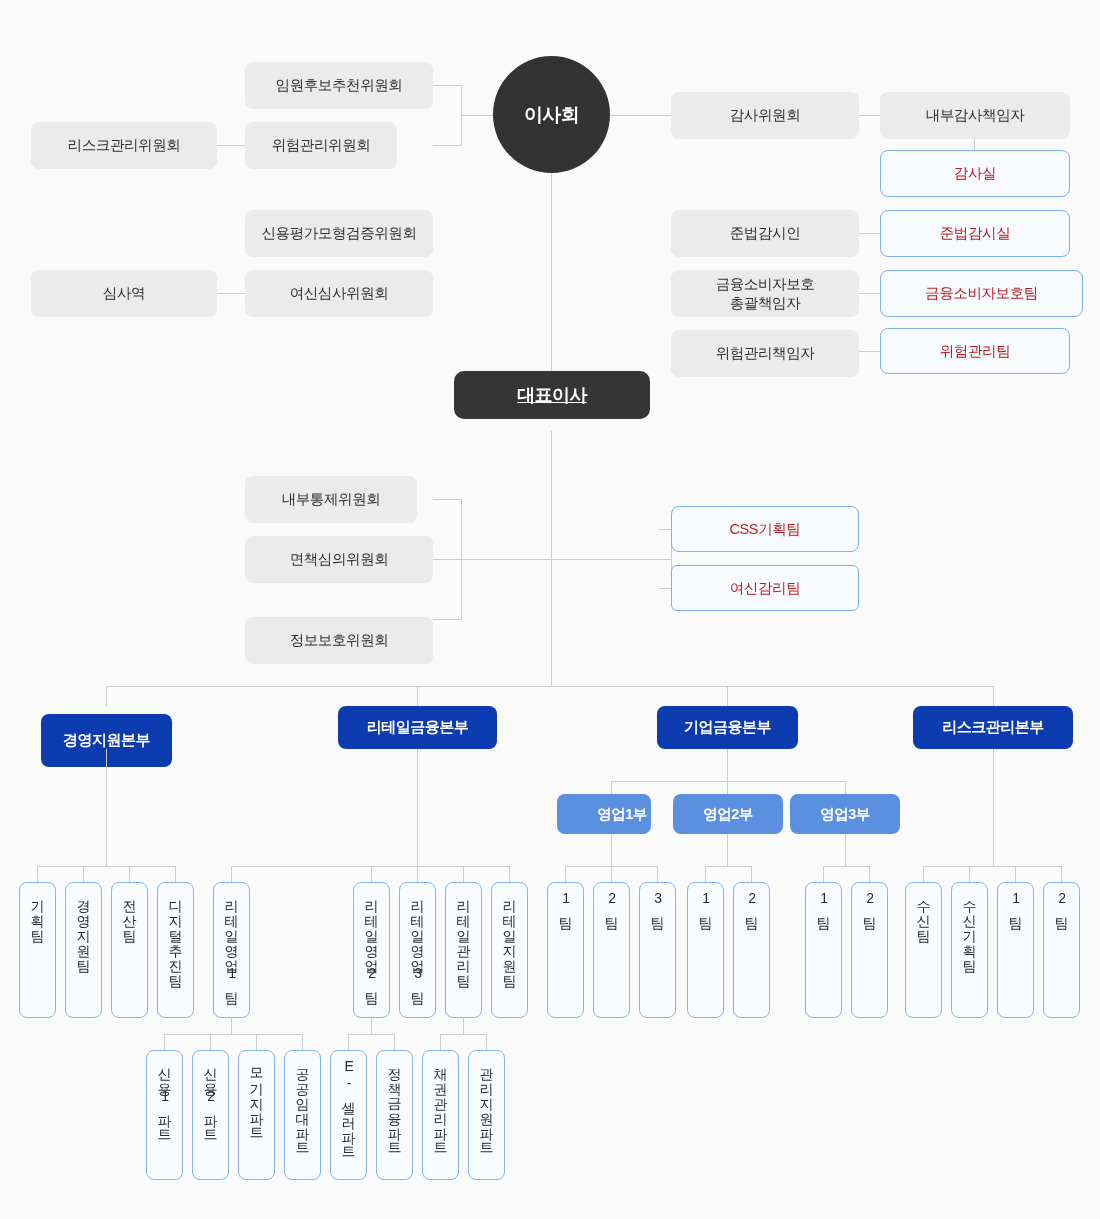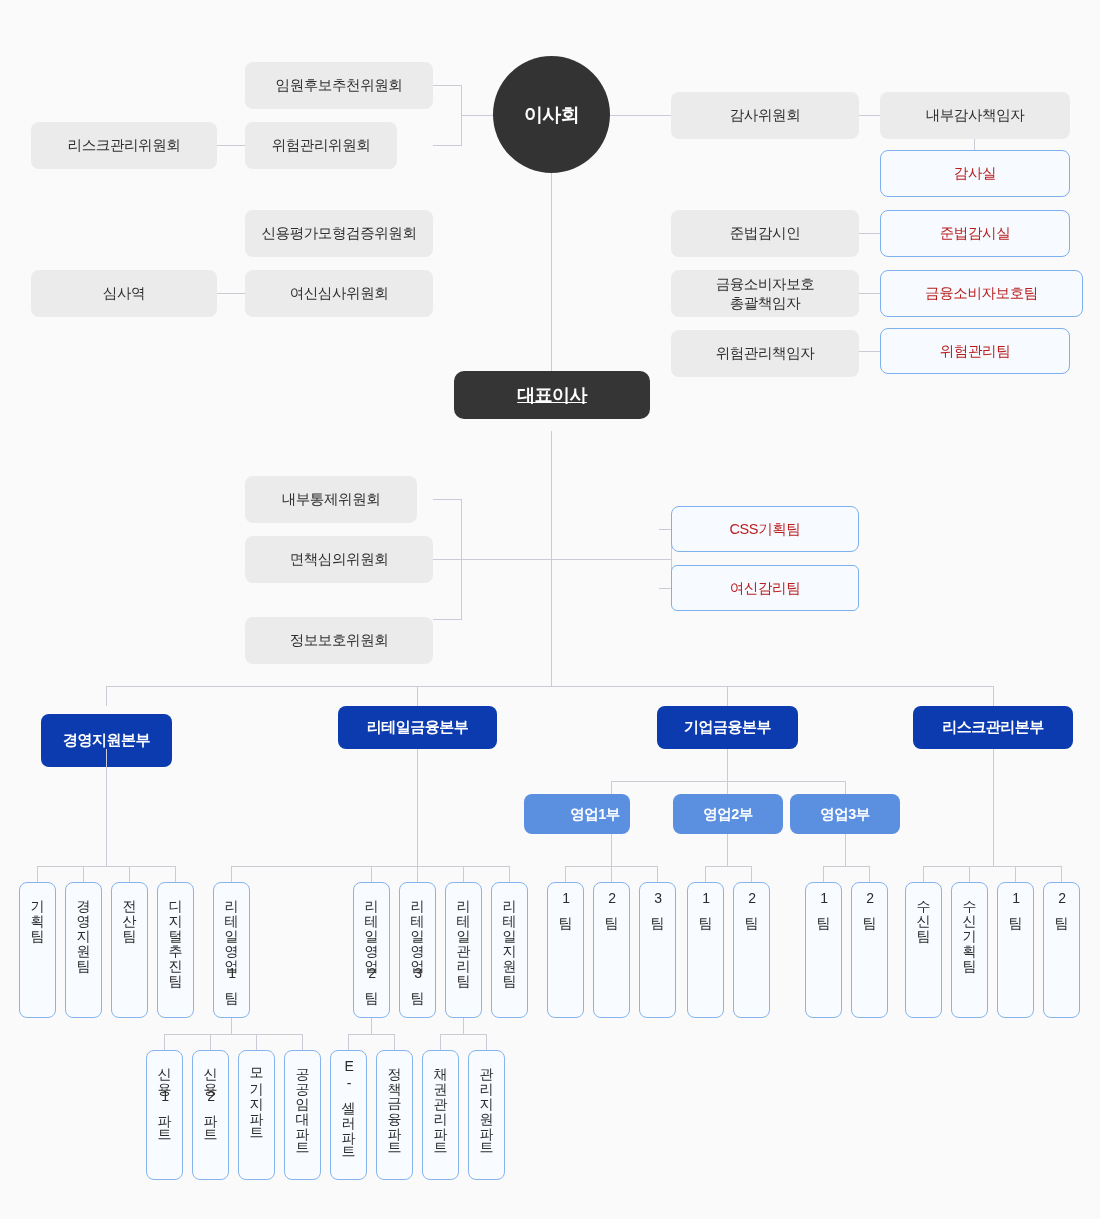--- a/index.html
+++ b/index.html
@@ -257,21 +257,21 @@
     <span>채권관리파트</span></div>
   <div class="node vbox" style="left:468px; top:1050px; width:37px; height:130px;">
     <span>관리지원파트</span></div>
 
   <div class="ln v" style="left:727px; top:749px; height:32px;"></div>
   <div class="ln h" style="left:611px; top:781px; width:234px;"></div>
   <div class="ln v" style="left:611px; top:781px; height:13px;"></div>
   <div class="ln v" style="left:727px; top:781px; height:13px;"></div>
   <div class="ln v" style="left:845px; top:781px; height:13px;"></div>
 
-  <div class="node sub-hd" style="left:524px; top:794px; width:106px; height:40px;padding-left:36px;">
+  <div class="node sub-hd" style="left:557px; top:794px; width:94px; height:40px;padding-left:36px;">
     <span>영업1부</span></div>
   <div class="node sub-hd" style="left:673px; top:794px; width:110px; height:40px;">
     <span>영업2부</span></div>
   <div class="node sub-hd" style="left:790px; top:794px; width:110px; height:40px;">
     <span>영업3부</span></div>
 
   <div class="ln v" style="left:611px; top:834px; height:32px;"></div>
   <div class="ln h" style="left:565px; top:866px; width:92px;"></div>
   <div class="ln v" style="left:565px; top:866px; height:16px;"></div>
   <div class="ln v" style="left:611px; top:866px; height:16px;"></div>

